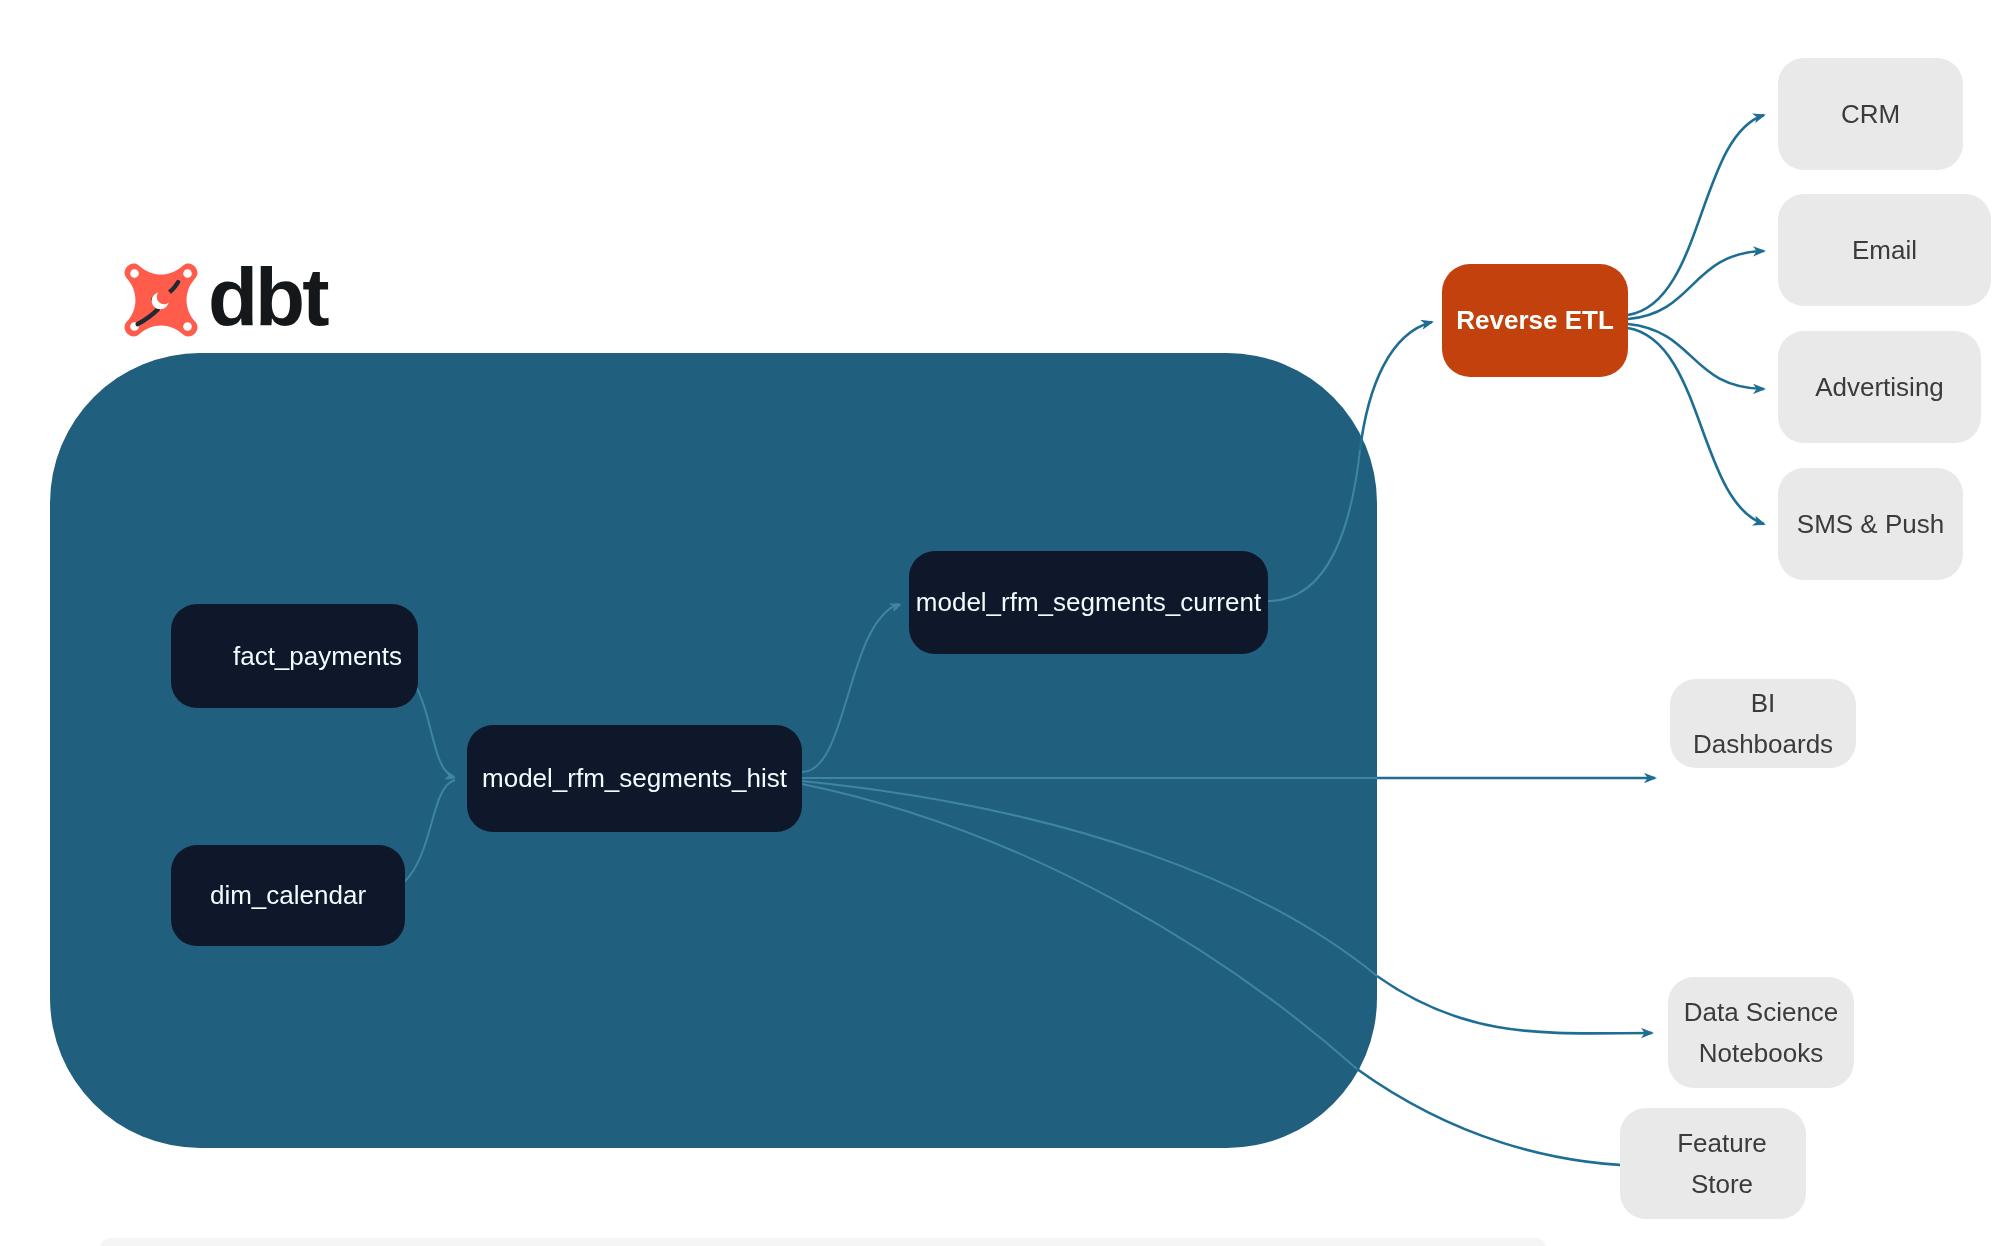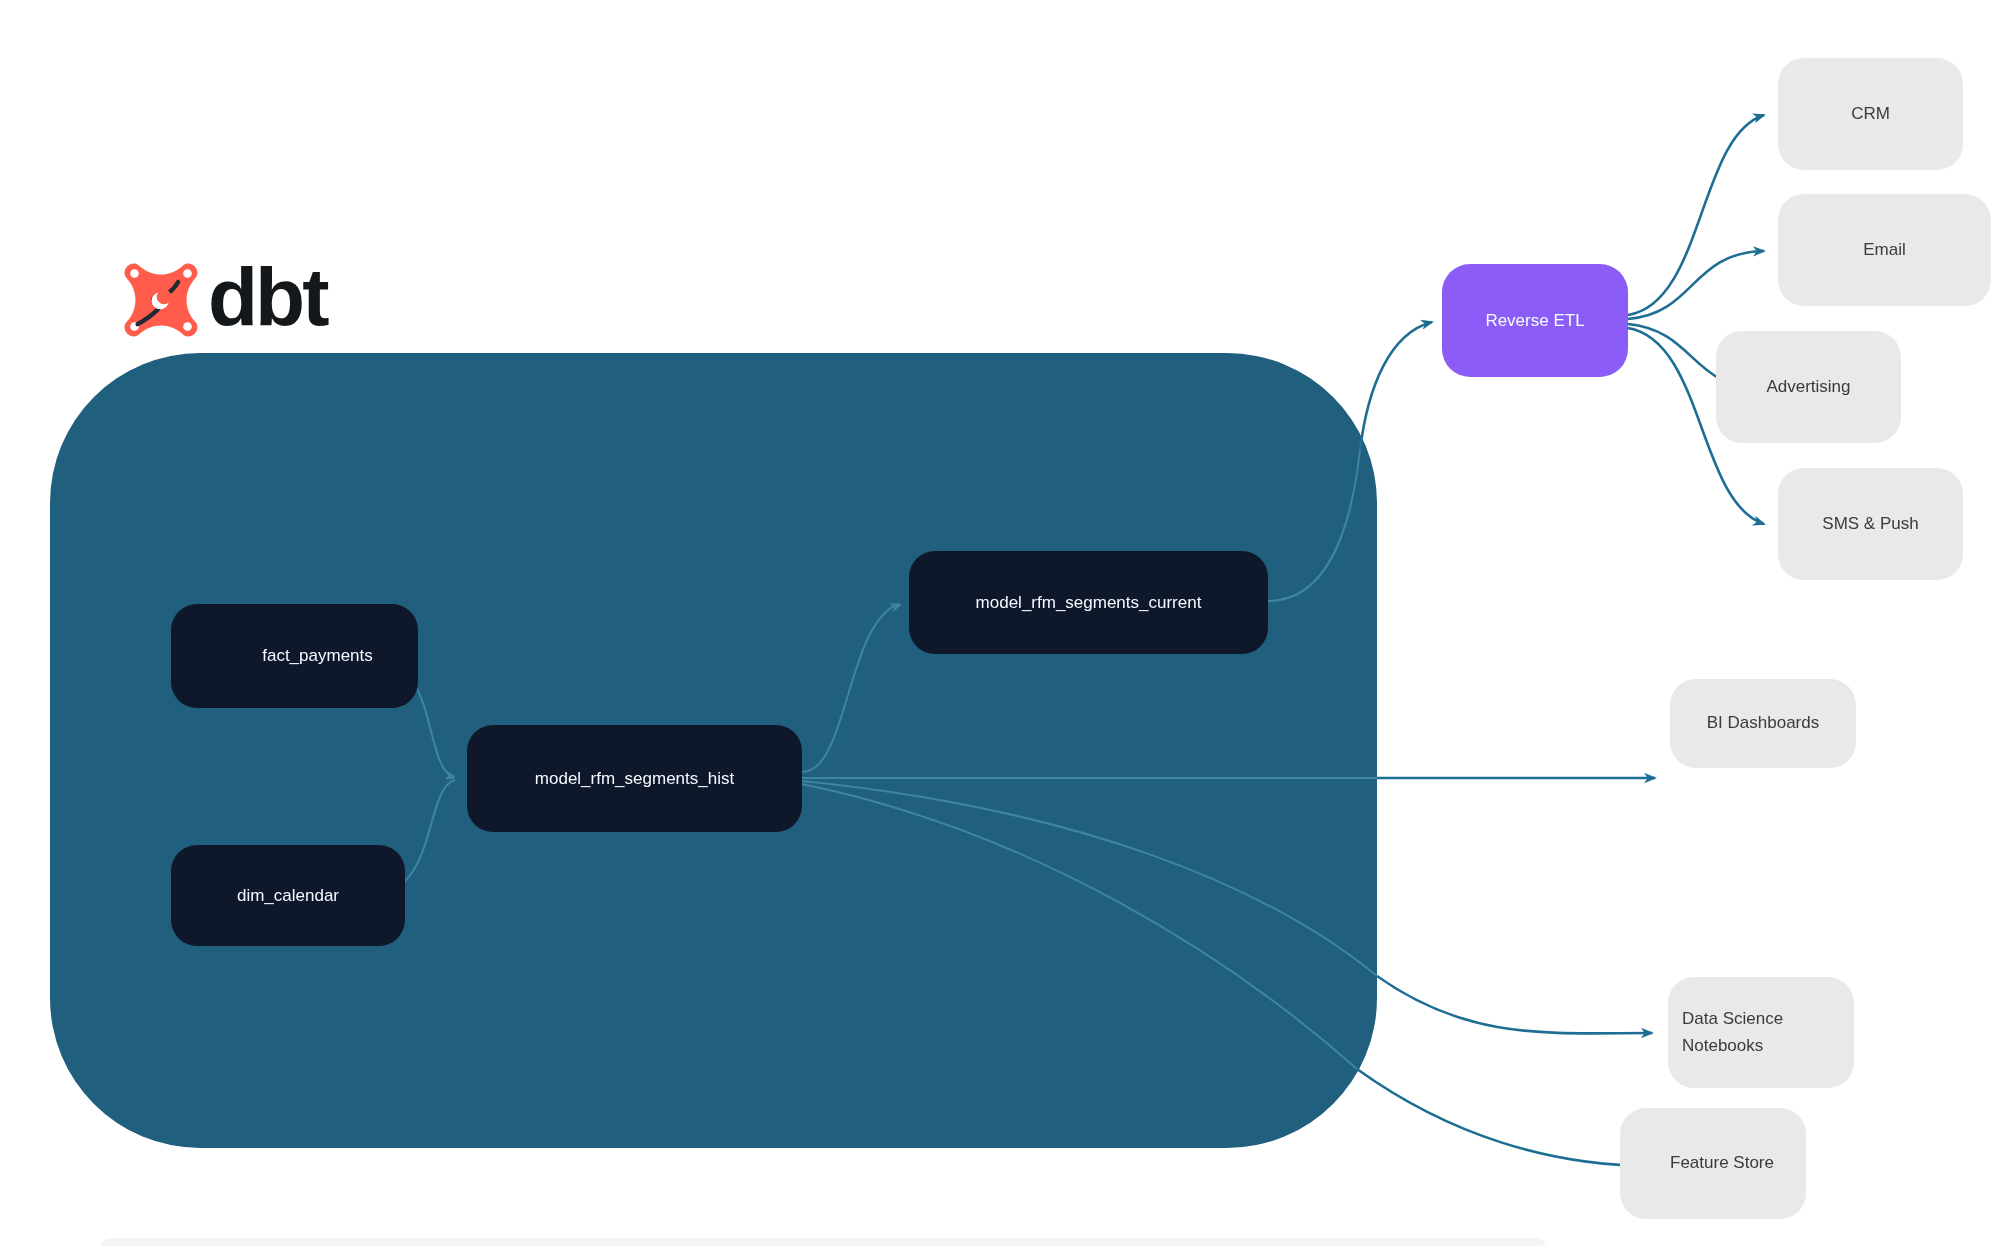--- a/index.html
+++ b/index.html
@@ -16,24 +16,24 @@
     position:absolute;left:50px;top:353px;width:1327px;height:795px;
     background:#205F7E;border-radius:150px;z-index:1;
   }
   
   .edges{position:absolute;left:0;top:0;z-index:2;pointer-events:none;}
   .edge-in{stroke:#3E85A4;stroke-width:2;fill:none;}
   .edge-out{stroke:#1E6E94;stroke-width:2.6;fill:none;}
   
   .node{
     position:absolute;z-index:3;display:flex;align-items:center;justify-content:center;
-    border-radius:26px;font-size:17px;
+    text-align:center;border-radius:26px;font-size:26px;
   }
   .node-model{background:#0f172a;color:#f2fbff;}
-  .node-green{background:#8b5cf6;color:#f4fffb;border-radius:28px;}
+  .node-green{background:#c2410c;color:#f4fffb;border-radius:28px;font-weight:bold;}
   .node-dest{background:#E9E9E9;color:#3b3b3b;line-height:1.55;padding:0 14px;box-sizing:border-box;}
   
   .bottom-strip{
     position:absolute;left:100px;top:1238px;width:1446px;height:10px;
     background:#f5f5f6;border-radius:12px 12px 0 0;z-index:0;
   }
 </style>
 </head>
 <body>
 
@@ -109,21 +109,21 @@
   </div>
 
   <div class="node node-dest" style="left:1778px;top:58px;width:185px;height:112px;">
     <span>CRM</span>
   </div>
 
   <div class="node node-dest" style="left:1778px;top:194px;width:213px;height:112px;">
     <span>Email</span>
   </div>
 
-  <div class="node node-dest" style="left:1716px;top:331px;width:185px;height:112px;">
+  <div class="node node-dest" style="left:1778px;top:331px;width:203px;height:112px;">
     <span>Advertising</span>
   </div>
 
   <div class="node node-dest" style="left:1778px;top:468px;width:185px;height:112px;">
     <span>SMS &amp; Push</span>
   </div>
 
   <div class="node node-dest" style="left:1670px;top:679px;width:186px;height:89px;border-radius:26px;">
     <span>BI Dashboards</span>
   </div>

